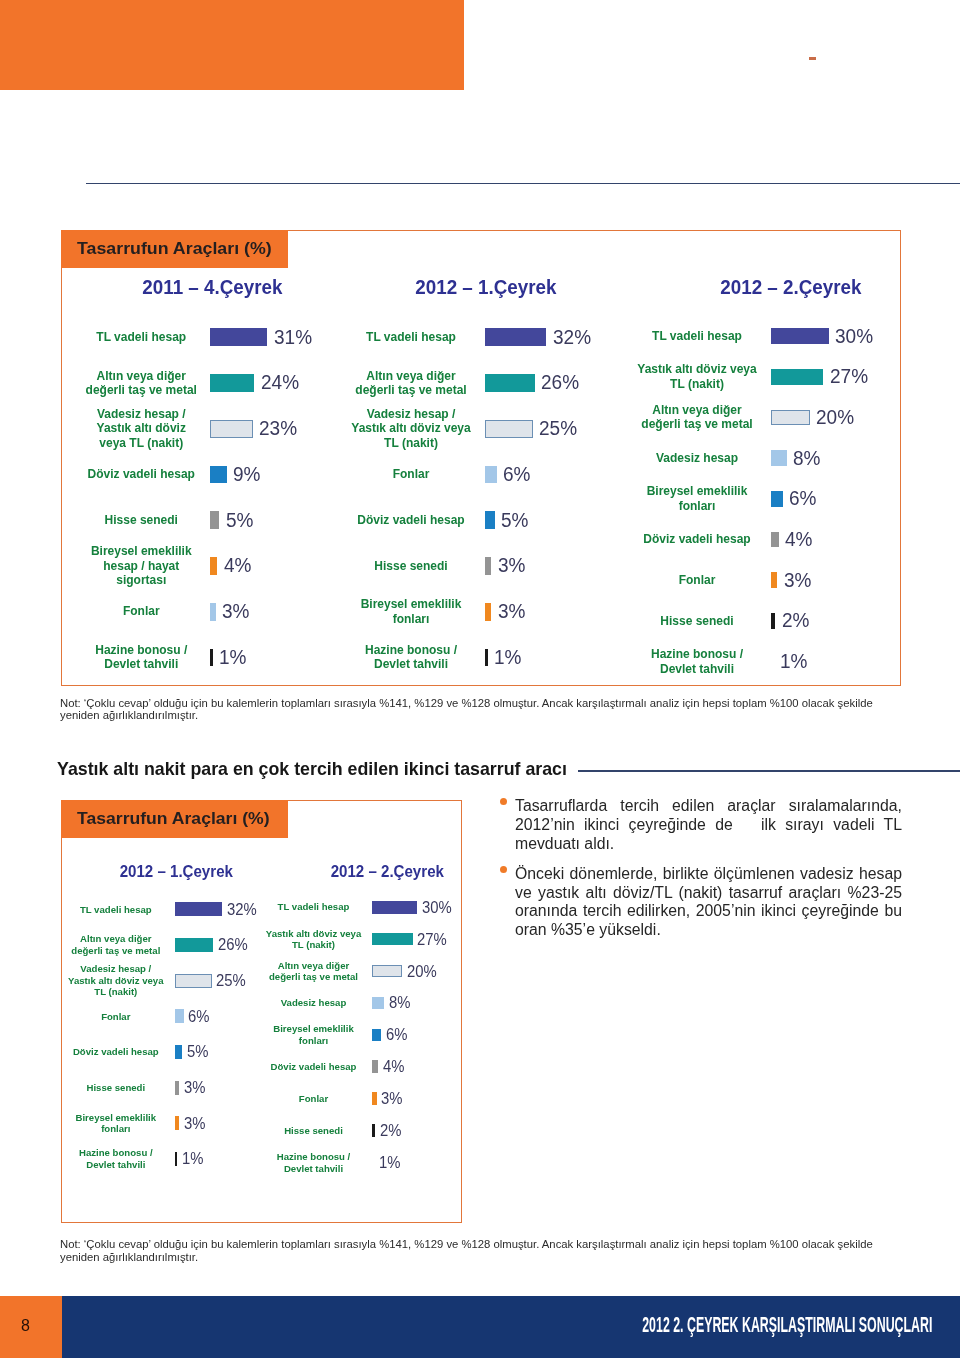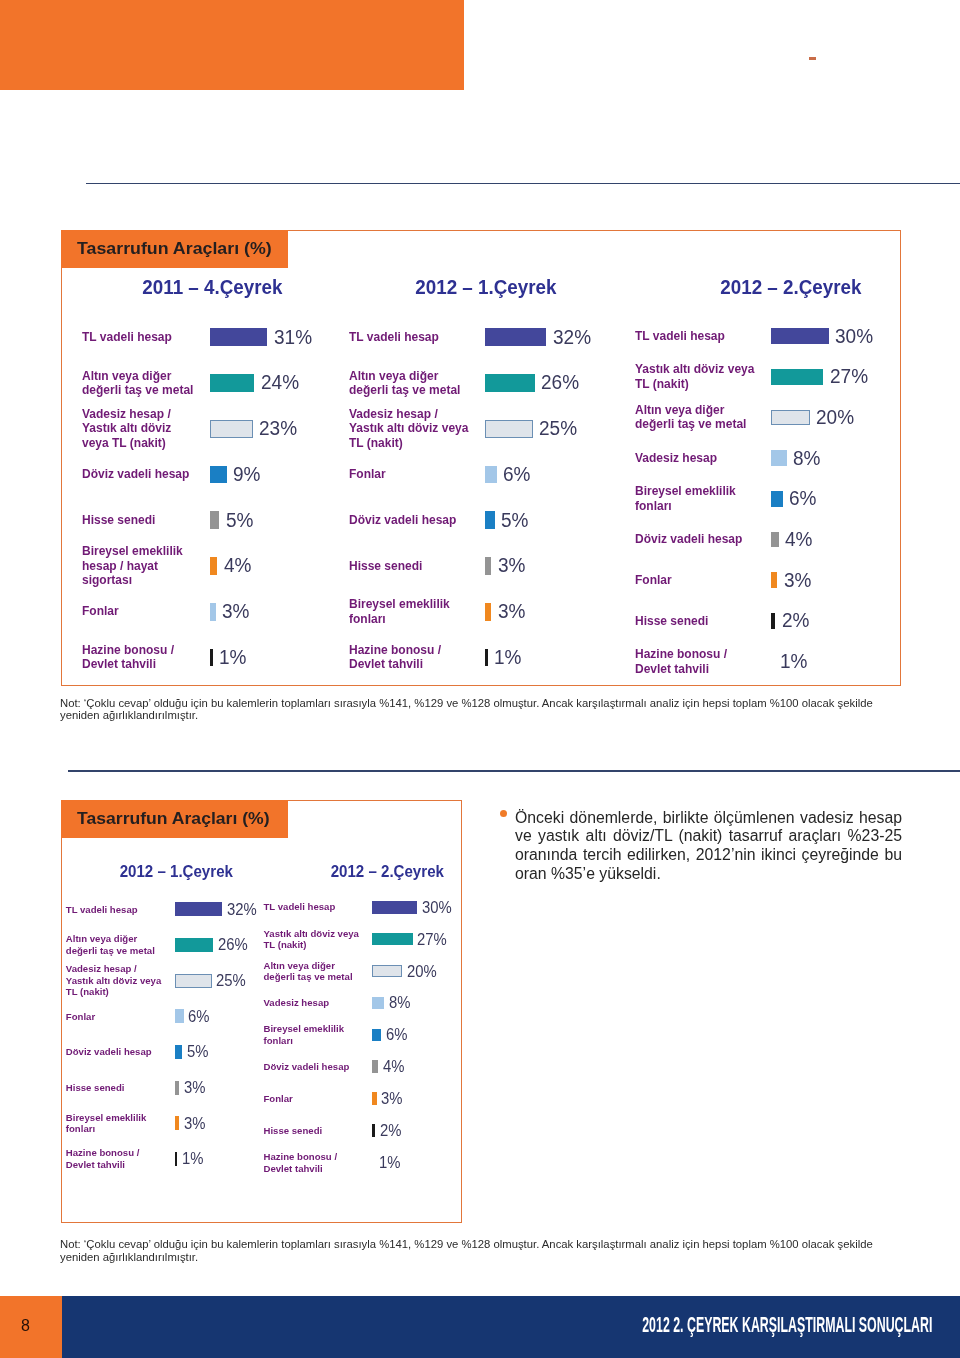--- a/index.html
+++ b/index.html
@@ -16,21 +16,21 @@
 
   .panel{position:absolute;border:1.2px solid #E2763A;background:#fff;box-sizing:border-box;}
   .panel-tab{position:absolute;background:#F2742A;color:#231F20;font-weight:bold;display:flex;align-items:center;box-sizing:border-box;}
   .panel-tab span{display:inline-block;transform:scaleX(1.06);transform-origin:left center;}
 
   .col-head{position:absolute;text-align:center;color:#2E3192;font-weight:bold;white-space:nowrap;}
   .col-head span{display:inline-block;transform:scaleX(0.955);}
 
   .chart{position:absolute;display:flex;flex-direction:column;}
   .row{flex:1 1 0;display:flex;align-items:center;min-height:0;}
-  .lbl{text-align:left;font-weight:bold;color:#701a75;flex:0 0 auto;}
+  .lbl{text-align:center;font-weight:bold;color:#15803d;flex:0 0 auto;}
   .barbox{flex:0 0 auto;display:flex;align-items:center;}
   .bar{display:block;flex:0 0 auto;}
   .pct{color:#3A3A5C;white-space:nowrap;flex:0 0 auto;}
   .pct span{display:inline-block;transform-origin:left center;}
 
   .note{position:absolute;color:#2B2B2B;}
 
   .bullets{position:absolute;}
   .bul{position:relative;color:#262626;text-align:justify;white-space:pre-wrap;}
   .bul .dot{position:absolute;width:7px;height:7px;border-radius:50%;background:#F07B28;}
@@ -50,33 +50,35 @@
 <div class="sec-head" style="left:57px;top:169.5px;width:903px;height:24px;">
   <span class="sec-rule" style="margin-left:29px;"></span>
 </div>
 
 <div class="panel" style="left:61px;top:230px;width:840px;height:456px;"></div>
 <div class="panel-tab" style="left:61px;top:229.5px;width:227px;height:38px;font-size:16.8px;padding-left:16px;">
   <span>Tasarrufun Araçları (%)</span>
 </div>
 
 <div class="sec-head" style="left:57px;top:757px;width:903px;height:24px;">
+  <span class="sec-title">Yastık altı nakit para en çok tercih edilen ikinci tasarruf aracı</span>
   <span class="sec-rule" style="margin-left:11px;"></span>
 </div>
 
 <div class="panel" style="left:61px;top:800px;width:401px;height:423px;"></div>
 <div class="panel-tab" style="left:61px;top:800px;width:227px;height:38px;font-size:16.6px;padding-left:16px;">
   <span>Tasarrufun Araçları (%)</span>
 </div>
 
 <div class="note" style="left:60px;top:696.5px;width:817px;font-size:11.3px;line-height:12.55px;">Not: ‘Çoklu cevap’ olduğu için bu kalemlerin toplamları sırasıyla %141, %129 ve %128 olmuştur. Ancak karşılaştırmalı analiz için hepsi toplam %100 olacak şekilde yeniden ağırlıklandırılmıştır.</div>
 <div class="note" style="left:60px;top:1238px;width:817px;font-size:11.3px;line-height:12.55px;">Not: ‘Çoklu cevap’ olduğu için bu kalemlerin toplamları sırasıyla %141, %129 ve %128 olmuştur. Ancak karşılaştırmalı analiz için hepsi toplam %100 olacak şekilde yeniden ağırlıklandırılmıştır.</div>
 
 <div class="bullets" style="left:515px;top:797px;width:387px;">
-    <div class="bul" style="font-size: 15.8px; line-height: 18.8px; margin-top: 11.5px;"><span class="dot" style="left: -14.8px; top: 1.3px;"></span><span>Önceki dönemlerde, birlikte ölçümlenen vadesiz hesap ve yastık altı döviz/TL (nakit) tasarruf araçları %23-25 oranında tercih edilirken, 2012’nin ikinci çeyreğinde bu oran %35’e yükseldi.</span></div>
+    <div class="bul" style="font-size: 15.8px; line-height: 18.8px; margin-top: 0px;"><span class="dot" style="left: -14.8px; top: 1.3px;"></span><span>Tasarruflarda tercih edilen araçlar sıralamalarında, 2012’nin ikinci çeyreğinde de   ilk sırayı vadeli TL mevduatı aldı.</span></div>
+    <div class="bul" style="font-size: 15.8px; line-height: 18.8px; margin-top: 11.5px;"><span class="dot" style="left: -14.8px; top: 1.3px;"></span><span>Önceki dönemlerde, birlikte ölçümlenen vadesiz hesap ve yastık altı döviz/TL (nakit) tasarruf araçları %23-25 oranında tercih edilirken, 2005’nin ikinci çeyreğinde bu oran %35’e yükseldi.</span></div>
   </div>
 
 <div id="footer-orange"></div>
 <div id="footer-navy"></div>
 <div id="page-num">8</div>
 <div id="footer-text">
     <span>2012 2. ÇEYREK KARŞILAŞTIRMALI SONUÇLARI</span>
   </div>
 
 <div class="col-head" style="left: 82.5px; top: 275.8px; width: 260px; font-size: 19.7px;"><span>2011 – 4.Çeyrek</span></div>

